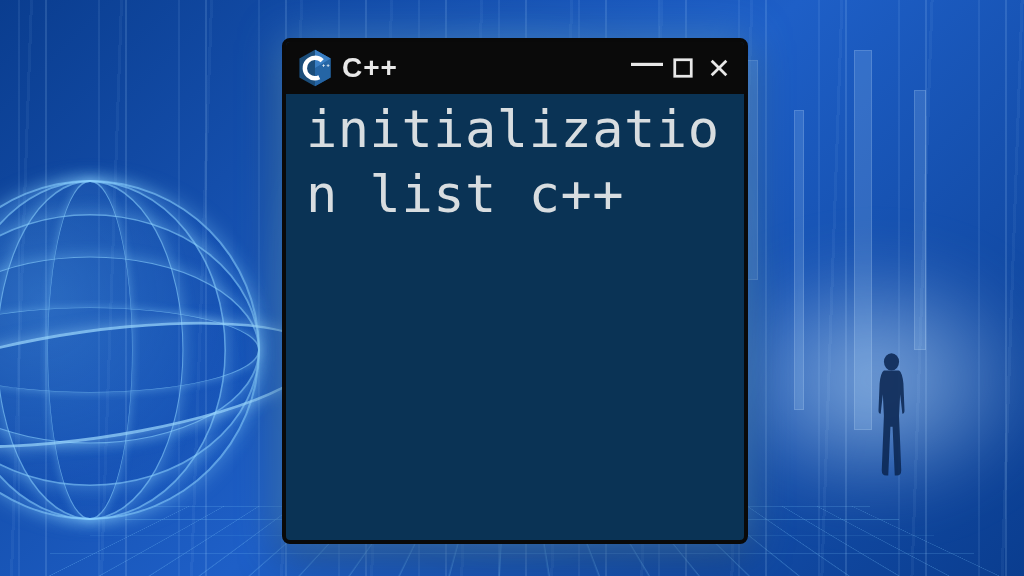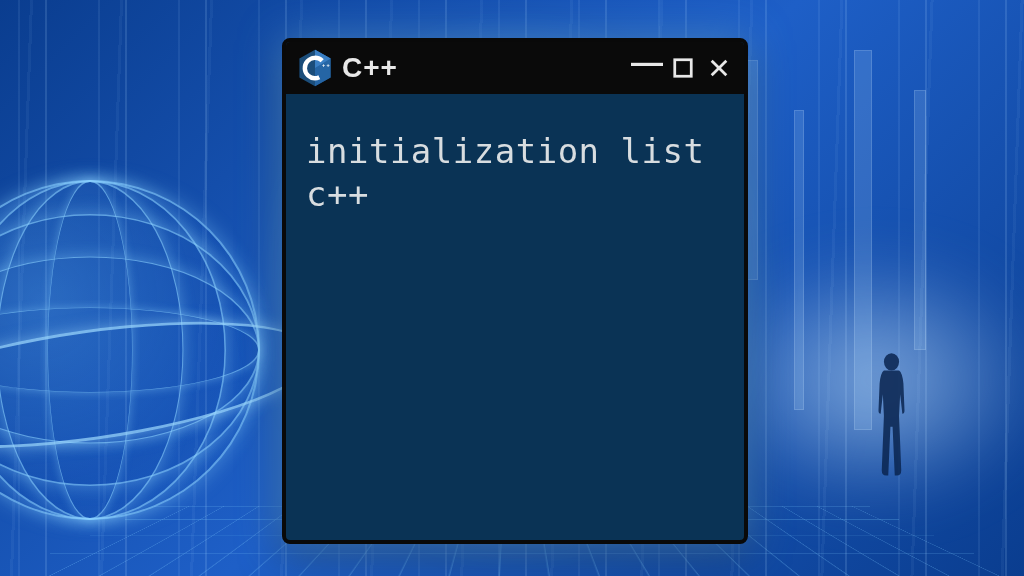--- a/index.html
+++ b/index.html
@@ -224,24 +224,24 @@
       top: -6px;
     }
 
     .ctrl-max svg, .ctrl-close svg {
       width:22px; height:22px;
       stroke:#e8e8e8; stroke-width:3; fill:none;
     }
     
     .terminal-body {
       flex: 1;
-      padding: 36px 20px;
+      padding: 3px 20px;
       color: #d8dde0;
       font-family: "DejaVu Sans Mono", "Courier New", monospace;
-      font-size: 34px;
+      font-size: 52px;
       line-height: 1.25;
       letter-spacing: 0.5px;
       word-break: break-word;
     }
   </style>
 </head>
 <body>
 
 <div class="bg-layer">
   <div class="bg-rain"></div>

